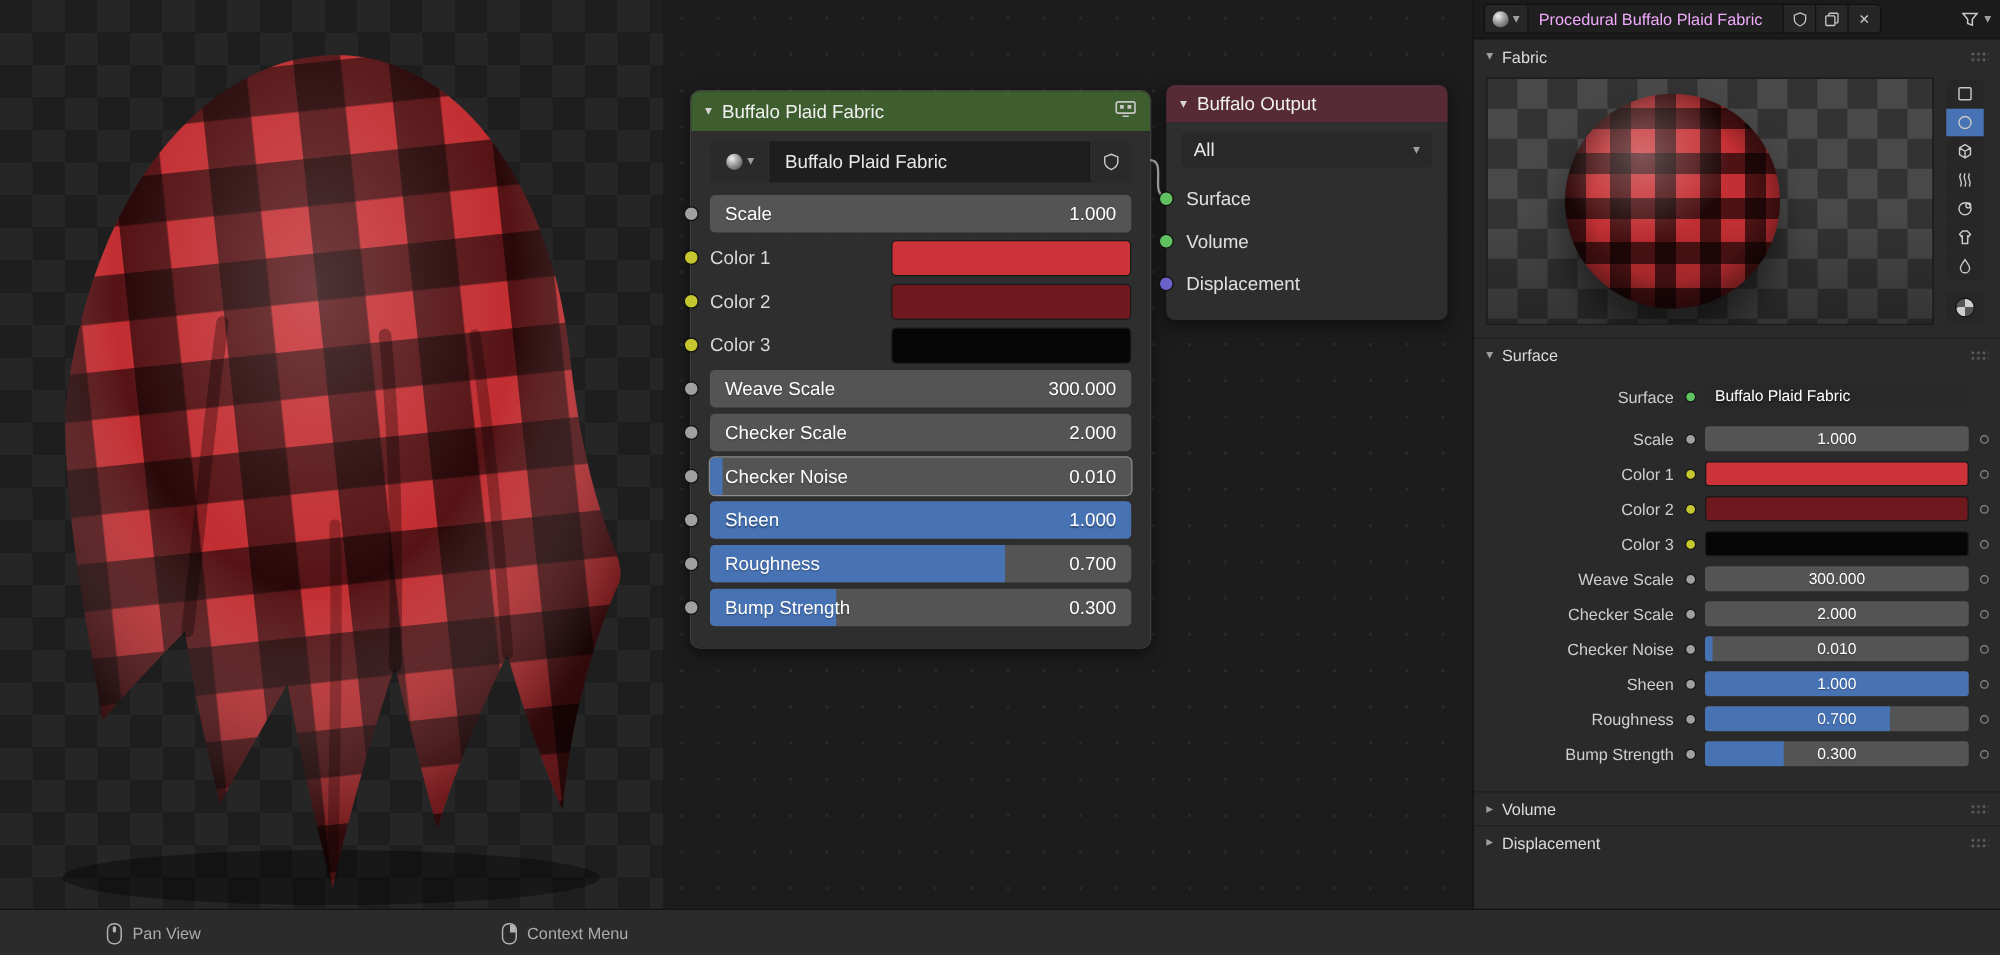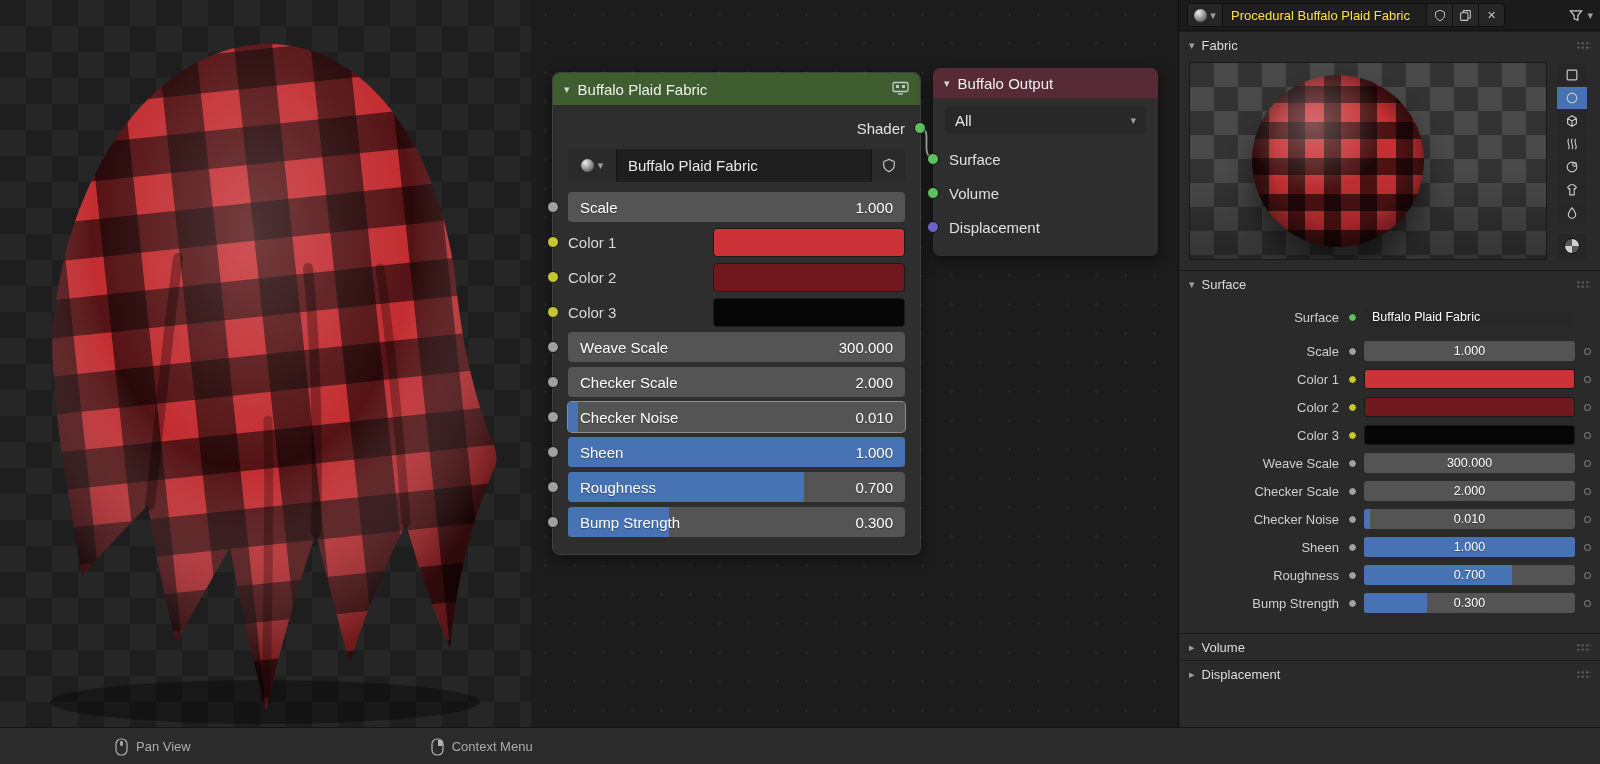--- a/index.html
+++ b/index.html
@@ -65,21 +65,21 @@
   .orow2 .socket{left:-6px;}
 
   
   .props{position:absolute;left:1178px;top:0;width:422px;height:727px;background:#2a2a2a;
     border-left:1px solid #0d0d0d;font-size:13px;}
   .props-header{height:30px;background:#1b1b1b;border-bottom:1px solid #131313;display:flex;
     align-items:center;padding:0 8px;gap:6px;}
   .idblock{display:flex;height:22px;flex:0 0 316px;border-radius:4px;overflow:hidden;border:1px solid #101010;}
   .idb-seg{background:#262626;display:flex;align-items:center;justify-content:center;gap:3px;border-right:1px solid #101010;}
   .idb-ico{width:34px;}
-  .idb-name{flex:1;background:#1f1f1f;color:#fde047;display:flex;align-items:center;padding:0 8px;
+  .idb-name{flex:1;background:#1f1f1f;color:#f0abfc;display:flex;align-items:center;padding:0 8px;
     border-right:1px solid #101010;font-size:13px;white-space:nowrap;overflow:hidden;}
   .idb-btn{width:25px;}
   .idb-btn:last-child{border-right:none;}
   .hdr-right{margin-left:auto;display:flex;align-items:center;gap:3px;}
 
   .section{border-top:1px solid #1f1f1f;}
   .sec-header{height:26px;display:flex;align-items:center;gap:7px;padding:0 10px;color:#dcdcdc;}
   .gripdots{margin-left:auto;width:15px;height:9px;
     background-image:radial-gradient(#616161 1px,transparent 1.3px);background-size:4.5px 4.5px;}
 
@@ -120,21 +120,21 @@
   .gap{height:6px;}
 
   .mat-ico{width:15px;height:15px;border-radius:50%;
     background:radial-gradient(circle at 35% 30%, #efefef, #9a9a9a 45%, #3c3c3c);display:inline-block;}
   .mat-ico.small{width:13px;height:13px;}
 
   
   .statusbar{position:absolute;left:0;top:727px;width:1600px;height:37px;background:#2b2b2b;
     border-top:1px solid #141414;display:flex;align-items:center;color:#acacac;font-size:13px;}
   .sb-item{display:flex;align-items:center;gap:8px;}
-  .sb-item.first{margin-left:115px;}
+  .sb-item.first{margin-left:85px;}
   .sb-item.second{margin-left:208px;padding-left:32px;}
 </style>
 </head>
 <body>
 
 <div class="app">
 
   <div class="viewport">
     <svg class="cloth-svg" width="531" height="727" viewBox="0 0 531 727">
       <defs>
@@ -180,24 +180,20 @@
         <span style="margin-left:auto">
           <svg width="17" height="14" viewBox="0 0 17 14" class="icon-svg">
               <rect x="1" y="1.5" width="15" height="9" rx="1.5"></rect>
               <rect x="4" y="4" width="3" height="3" fill="#c9c9c9" stroke="none"></rect>
               <rect x="10" y="4" width="3" height="3" fill="#c9c9c9" stroke="none"></rect>
               <line x1="6" y1="13" x2="11" y2="13"></line>
             </svg>
         </span>
       </div>
       <div class="node-body">
-        <div class="outrow">
-          <span class="olabel">Shader</span>
-          <span class="socket s-green out"></span>
-        </div>
 
         <div class="db">
           <div class="db-ico">
             <span class="mat-ico small"></span>
             <span class="chev dim">▾</span>
           </div>
           <div class="db-name">Buffalo Plaid Fabric</div>
           <div class="db-btn">
             <svg width="14" height="15" viewBox="0 0 16 16" class="icon-svg">
                 <path d="M8 1 L14 3.5 V8 C14 11.5 11 13.6 8 15 C5 13.6 2 11.5 2 8 V3.5 Z"></path>

